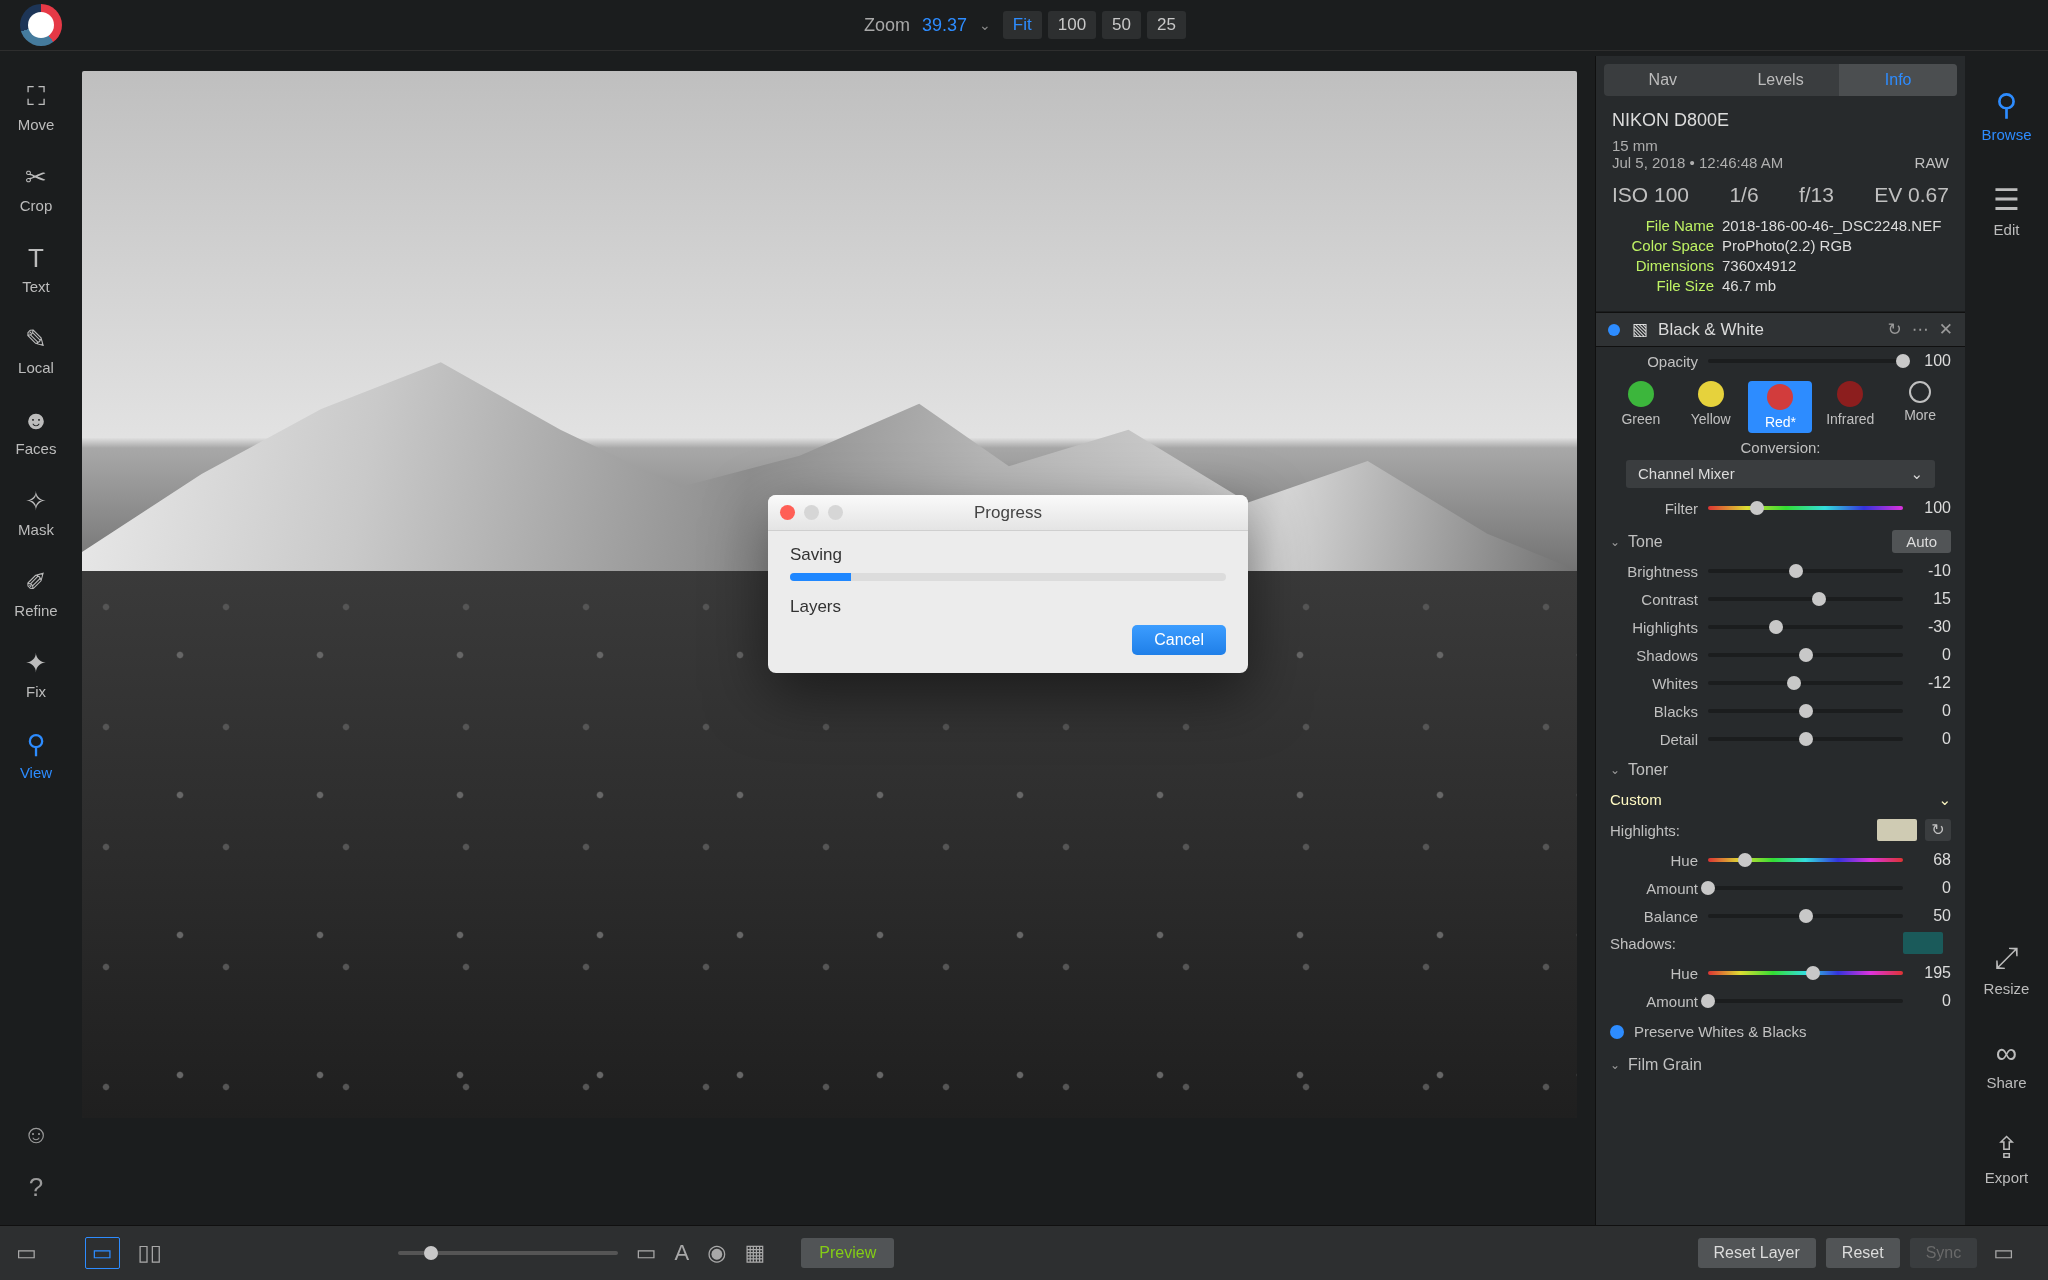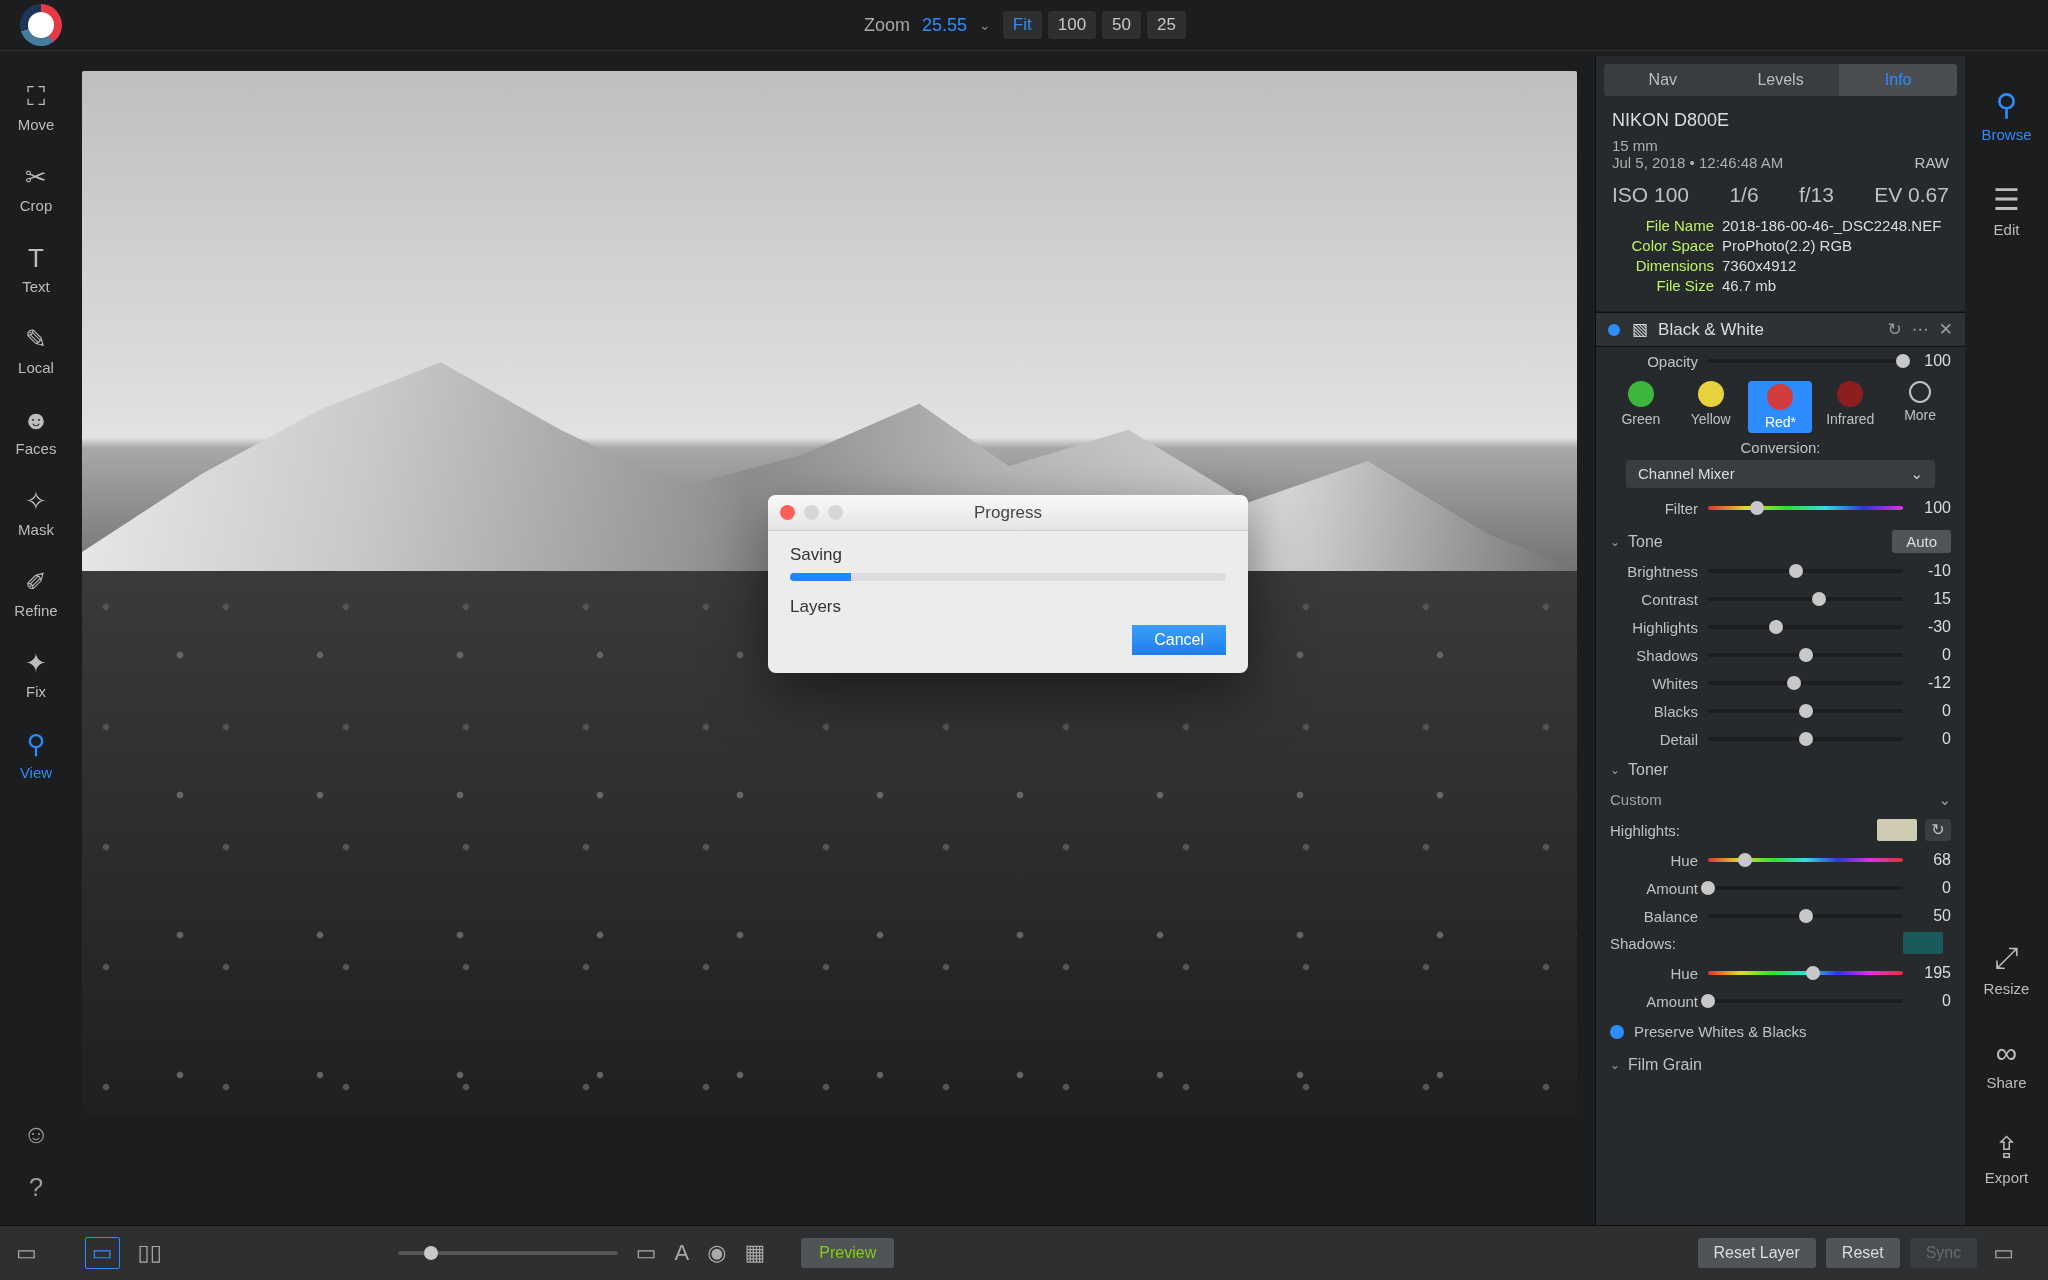--- a/index.html
+++ b/index.html
@@ -75,21 +75,21 @@
 .section-head .chv { margin-right:8px; font-size:12px; color:#9a9a9a; }
 .section-head .spacer { flex:1; }
 .auto-btn { background:#515456; padding:3px 14px; border-radius:3px; font-size:15px; color:#dcdcdc; cursor:pointer; }
 
 .conv { text-align:center; font-size:15px; color:#c0c0c0; margin-top:4px; }
 .conv-sel { margin:4px 30px 6px; background:#3a3d3f; border-radius:3px; padding:5px 12px; display:flex; justify-content:space-between; color:#dcdcdc; font-size:15px; }
 
 .hue-track { background: linear-gradient(to right, #d33, #dd3, #3d3, #3dd, #33d, #d3d, #d33) !important; }
 .filter-track { background: linear-gradient(to right, #d33, #dd3, #3d3, #3dd, #33d, #d3d) !important; }
 
-.toner-sel { margin:4px 12px 6px; background:transparent; padding:4px 2px; display:flex; justify-content:space-between; color:#a3a3a3; font-size:15px; }
+.toner-sel { margin:4px 12px 6px; background:transparent; padding:4px 2px; display:flex; justify-content:space-between; color:#fef9c3; font-size:15px; }
 .swatch-box { display:inline-block; width:40px; height:22px; background:#cfcbb3; margin-right:8px; vertical-align:middle; border-radius:2px; }
 .refresh { display:inline-block; width:26px; height:22px; background:#3a3d3f; border-radius:3px; text-align:center; line-height:22px; color:#c0c0c0; cursor:pointer; }
 
 .preserve { display:flex; align-items:center; padding:8px 14px; font-size:15px; color:#c0c0c0; }
 .preserve .dot { width:14px; height:14px; border-radius:50%; background:#2d8cff; margin-right:10px; }
 
 
 .bottombar { position:absolute; left:0; right:0; bottom:0; height:55px; background:#2d2f30; border-top:1px solid #101010; display:flex; align-items:center; padding:0 16px; }
 .bico { font-size:22px; color:#a8a8a8; margin-right:18px; cursor:pointer; }
 .bico.active { color:#2d8cff; border:1px solid #2d8cff; padding:2px 6px; border-radius:2px; }
@@ -103,33 +103,33 @@
 
 .dialog { position:absolute; left:768px; top:495px; width:480px; background:#ececec; border-radius:8px; box-shadow:0 20px 60px rgba(0,0,0,.5); overflow:hidden; }
 .dlg-title { height:36px; background:linear-gradient(#fafafa,#e4e4e4); display:flex; align-items:center; justify-content:center; font-size:17px; color:#444; position:relative; border-bottom:1px solid #cfcfcf; }
 .traffic { position:absolute; left:12px; top:10px; display:flex; gap:9px; }
 .tl { width:15px; height:15px; border-radius:50%; }
 .tl.r { background:#ff5f56; } .tl.y { background:#d6d6d6; } .tl.g { background:#d6d6d6; }
 .dlg-body { padding:14px 22px 18px; }
 .dlg-lbl { font-size:17px; color:#333; margin-bottom:8px; }
 .progress { height:8px; background:#dcdcdc; border-radius:4px; overflow:hidden; margin-bottom:16px; }
 .progress .fill { height:100%; background:#1f87ff; }
-.dlg-btn { float:right; background:linear-gradient(#3c9dff,#1f7fe8); color:#fff; padding:6px 22px; border-radius:0; font-size:16px; cursor:pointer; }
+.dlg-btn { float:right; background:linear-gradient(#3c9dff,#1f7fe8); color:#fff; padding:6px 22px; border-radius:5px; font-size:16px; cursor:pointer; }
 .clr { clear:both; }
 </style>
 </head>
 <body>
 
 <div class="topbar">
   <div class="logo">
       <div class="logo-inner"></div>
     </div>
   <div class="zoom-group">
     <span>Zoom</span>
-    <span class="zoom-val">25.55</span>
+    <span class="zoom-val">39.37</span>
     <span class="chev">⌄</span>
     <div class="zoom-btns">
       <div class="zbtn active">Fit</div>
       <div class="zbtn">100</div>
       <div class="zbtn">50</div>
       <div class="zbtn">25</div>
     </div>
   </div>
   <div style="width:60px"></div>
 </div>

